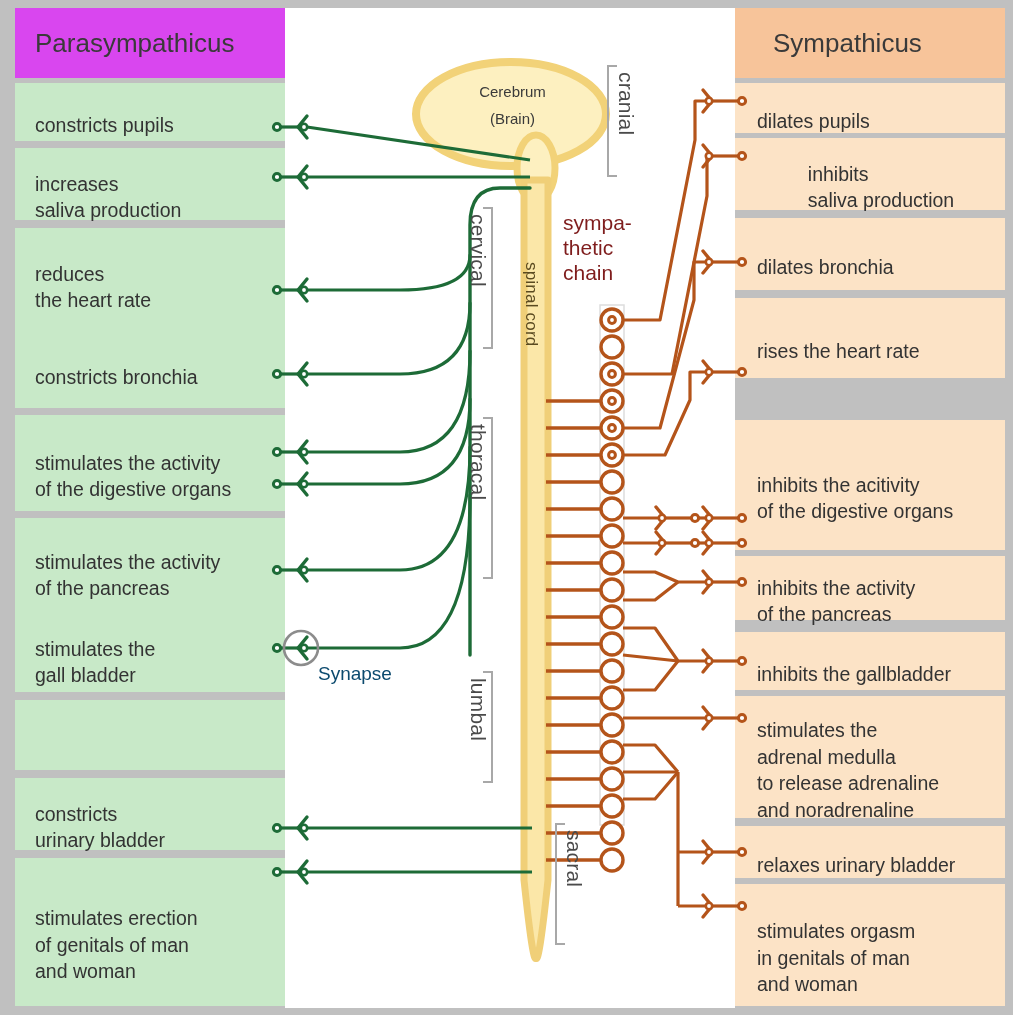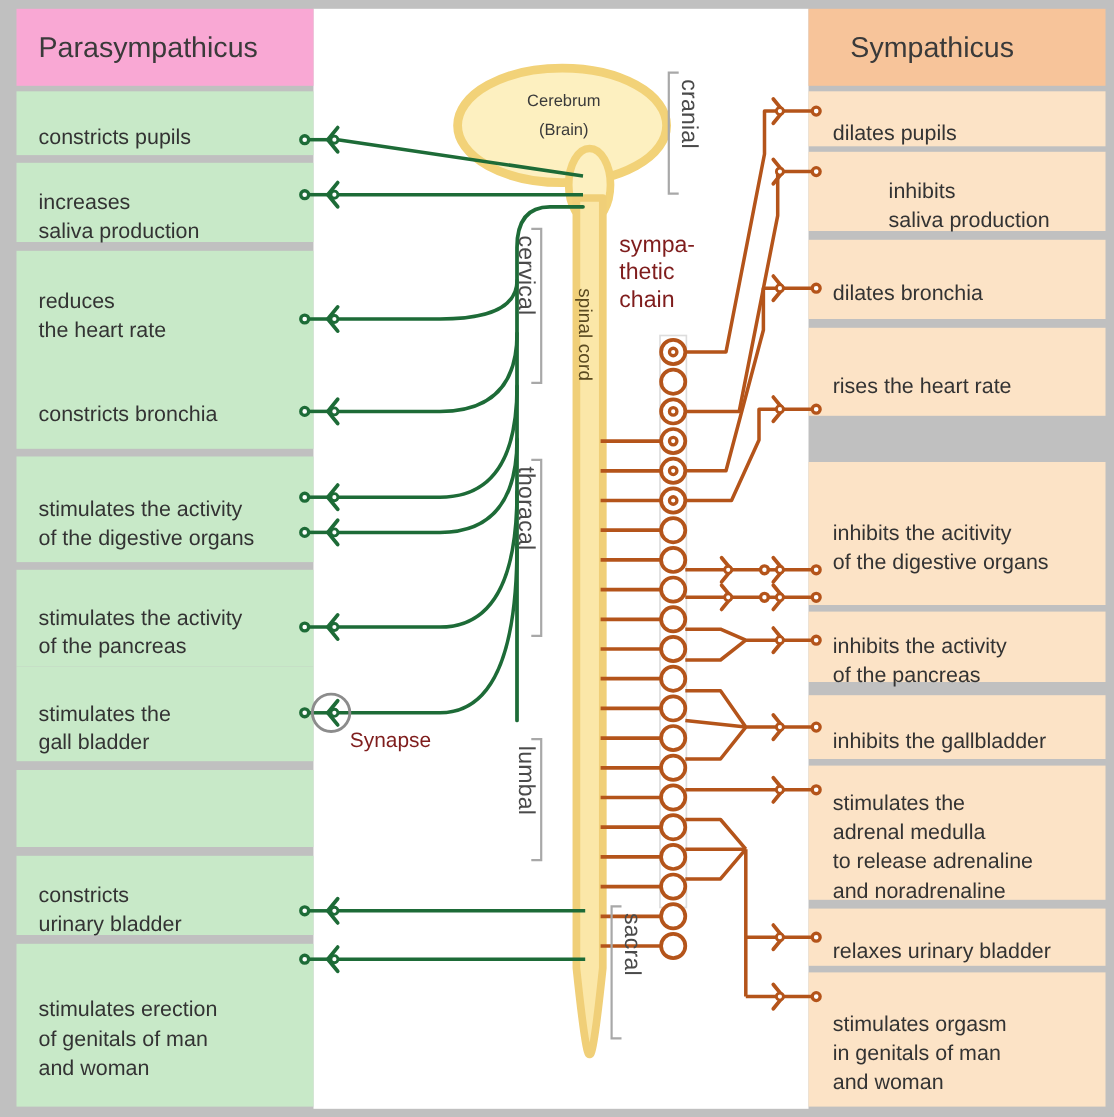--- a/index.html
+++ b/index.html
@@ -21,21 +21,21 @@
   .panel{position:absolute;top:8px;width:270px;}
   .panel.left{left:15px;}
   .panel.right{left:735px;}
 
   .panel-title{
     position:absolute;left:0;width:270px;
     box-sizing:border-box;
     font-size:26px;color:#3a3a3a;
     display:flex;align-items:center;
   }
-  .panel-title.left{background:#f9a8d4;padding-left:20px;}
+  .panel-title.left{background:#d946ef;padding-left:20px;}
   .panel-title.right{background:#f7c49a;padding-left:38px;}
 
   .row{
     position:absolute;left:0;width:270px;
     box-sizing:border-box;
     display:flex;align-items:center;
     font-size:19.5px;color:#333333;
     line-height:26.5px;
   }
   .row.left{background:#c8e9c8;padding-left:20px;}
@@ -60,21 +60,21 @@
 
   .hlabel{
     position:absolute;font-size:21px;color:#7f1d1d;
     text-align:left;line-height:25px;white-space:pre-line;
   }
   .brainlabel{
     position:absolute;font-size:15px;color:#3a3a3a;
     text-align:center;line-height:27px;white-space:pre-line;
   }
   .synlabel{
-    position:absolute;font-size:19px;color:#7f1d1d;
+    position:absolute;font-size:19px;color:#0c4a6e;
   }
 </style>
 </head>
 <body>
 
 <div id="stage">
 
   <div class="center-canvas"></div>
 
   <div class="panel left">

